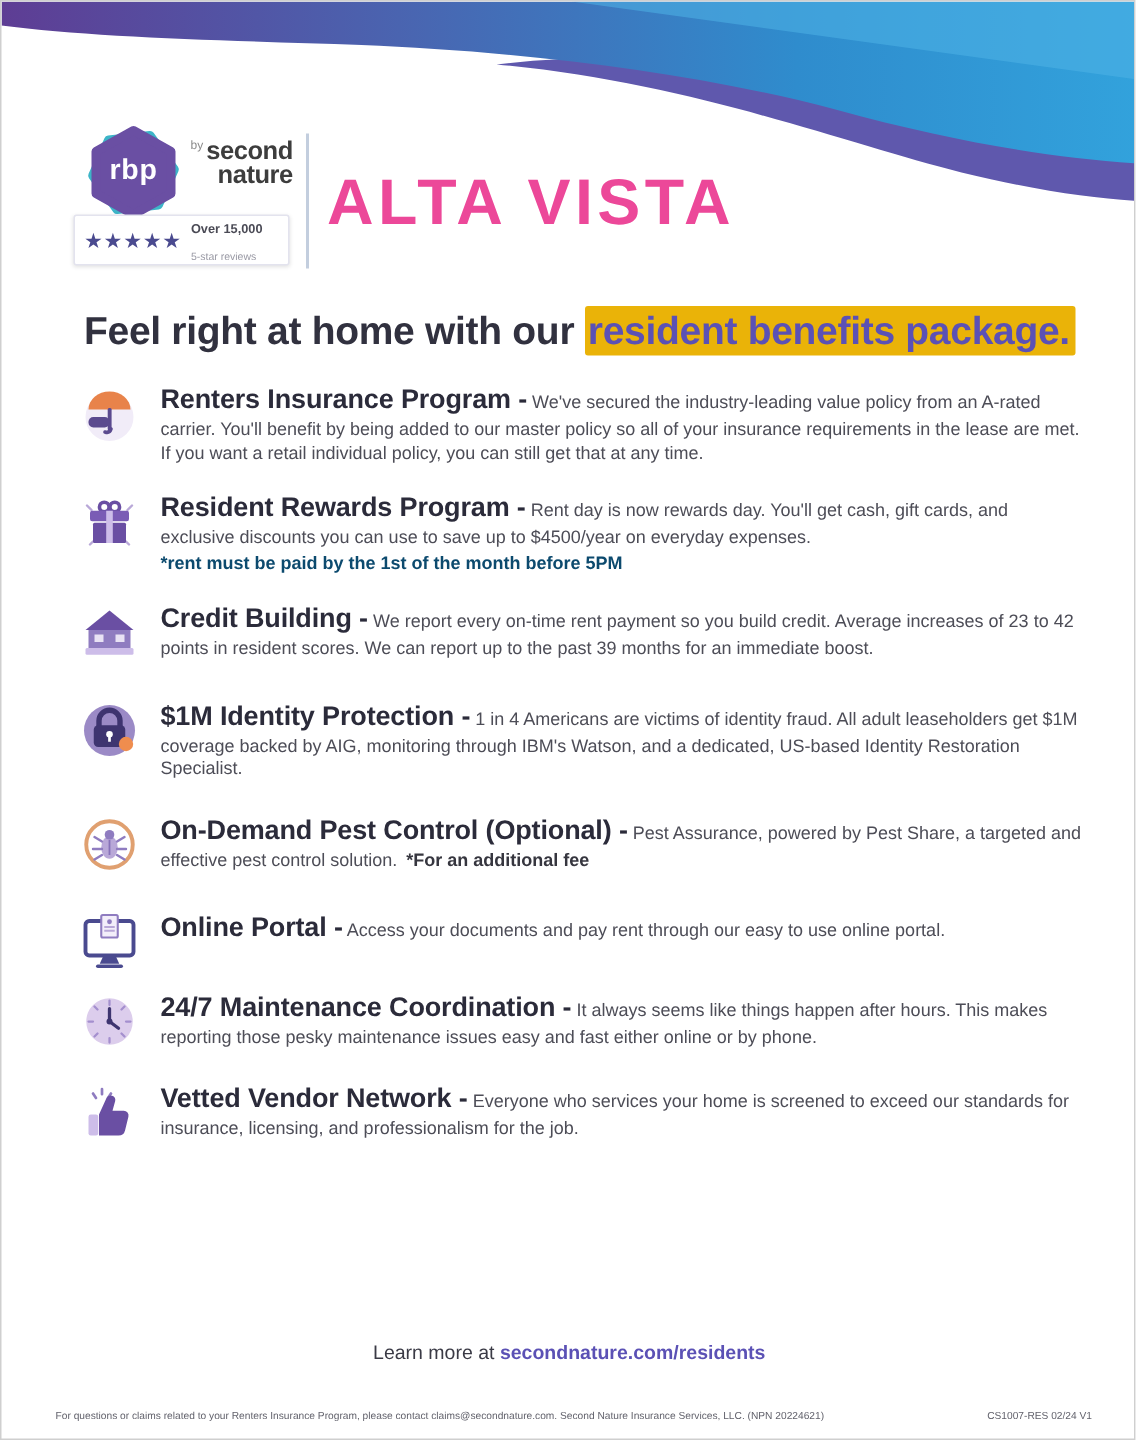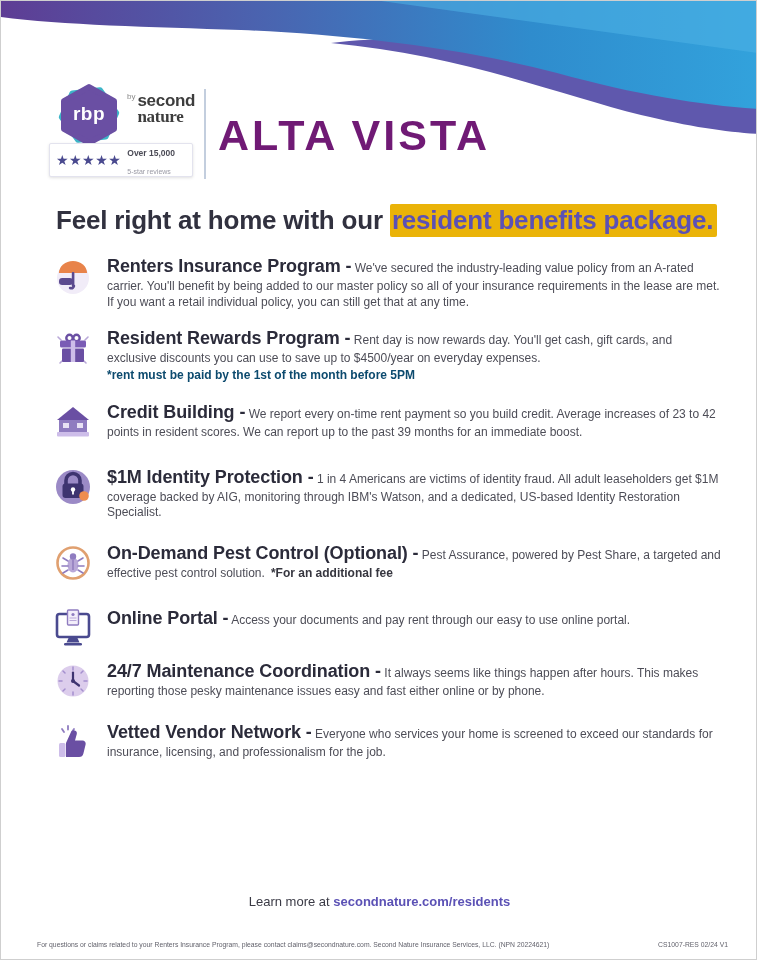--- a/index.html
+++ b/index.html
@@ -19,35 +19,35 @@
   .rbp-text {
     position:absolute; left:0; top:20px; width:64px; text-align:center;
     color:#ffffff; font-weight:bold; font-size:19px; letter-spacing:0.5px;
   }
   .brand-text { position:absolute; left:76px; top:14px; line-height:1; white-space:nowrap; }
   .brand-by { font-size:8px; color:#8a8a8a; vertical-align:top; margin-right:2px; }
   .brand-name { display:inline-block; text-align:left; }
   .brand-name .l1, .brand-name .l2 {
     display:block; font-weight:bold; color:#3d3d3d; font-size:17px; line-height:0.92; letter-spacing:-0.3px;
   }
-  .brand-name .l2 { text-align:left;font-family:Liberation Serif, serif; }
+  .brand-name .l2 { text-align:right; }
   .review-box {
     position:absolute; left:-2px; top:64px; width:144px; height:34px;
     background:#ffffff; border:1px solid #e3e3ee; border-radius:2px;
     box-shadow:0 1px 3px rgba(0,0,0,0.12);
     display:flex; align-items:center; padding:0 6px; gap:6px;
   }
   .stars { color:#4a4a8f; font-size:14px; letter-spacing:0.5px; line-height:1; }
   .review-text { line-height:1.1; }
   .review-text .rl1 { font-size:8.5px; font-weight:bold; color:#4a4a55; }
   .review-text .rl2 { font-size:7px; color:#9a9aa5; }
   .divider { position:absolute; left:203px; top:88px; width:2px; height:90px; background:#c3cede; }
   .property-name {
     position:absolute; left:217px; top:110px;
-    font-size:43px; font-weight:800; letter-spacing:3px; color:#701a75;
+    font-size:43px; font-weight:800; letter-spacing:3px; color:#ec4899;
   }
   
   .headline { position:absolute; left:55px; top:204px; width:680px; font-size:26px; color:#31313f; font-weight:600; letter-spacing:-0.2px; }
   .headline .hl {
     color:#5B51B5; font-weight:800;
     background:#eab308; padding:1px 4px 2px 2px; border-radius:2px;
   }
   
   .benefits { position:absolute; left:48px; top:252px; width:672px; }
   .benefit { display:flex; align-items:flex-start; margin-bottom:11px; }

